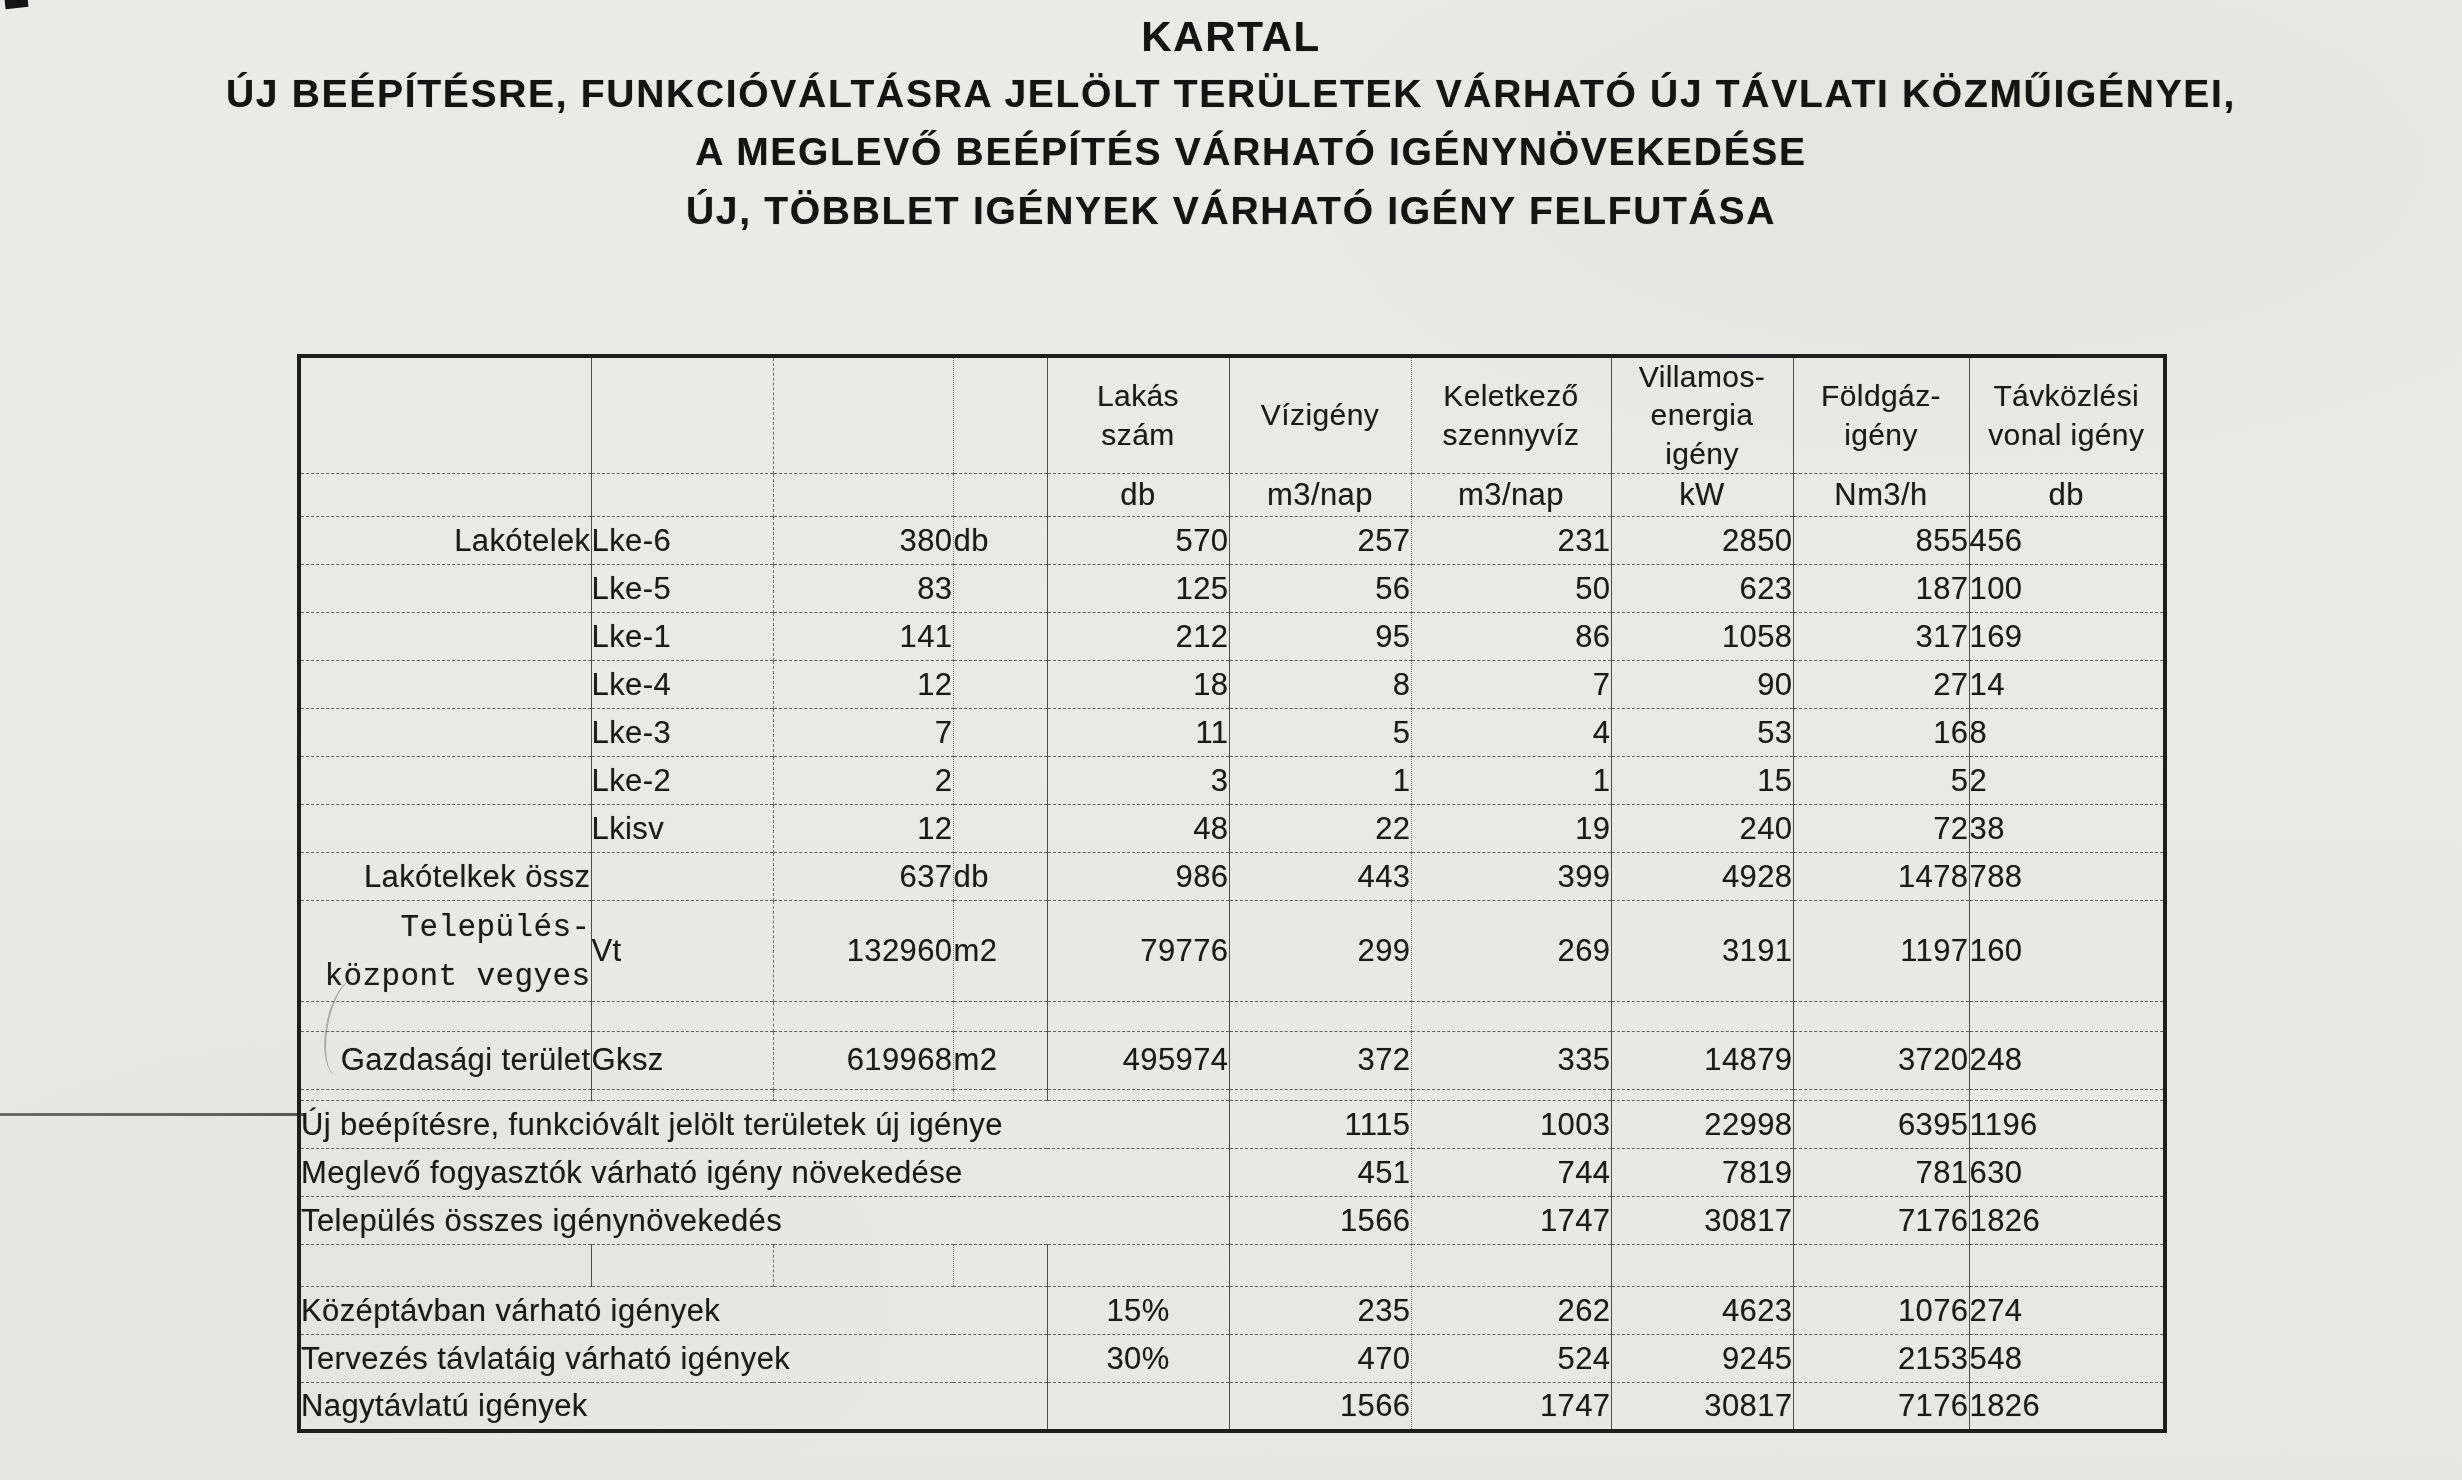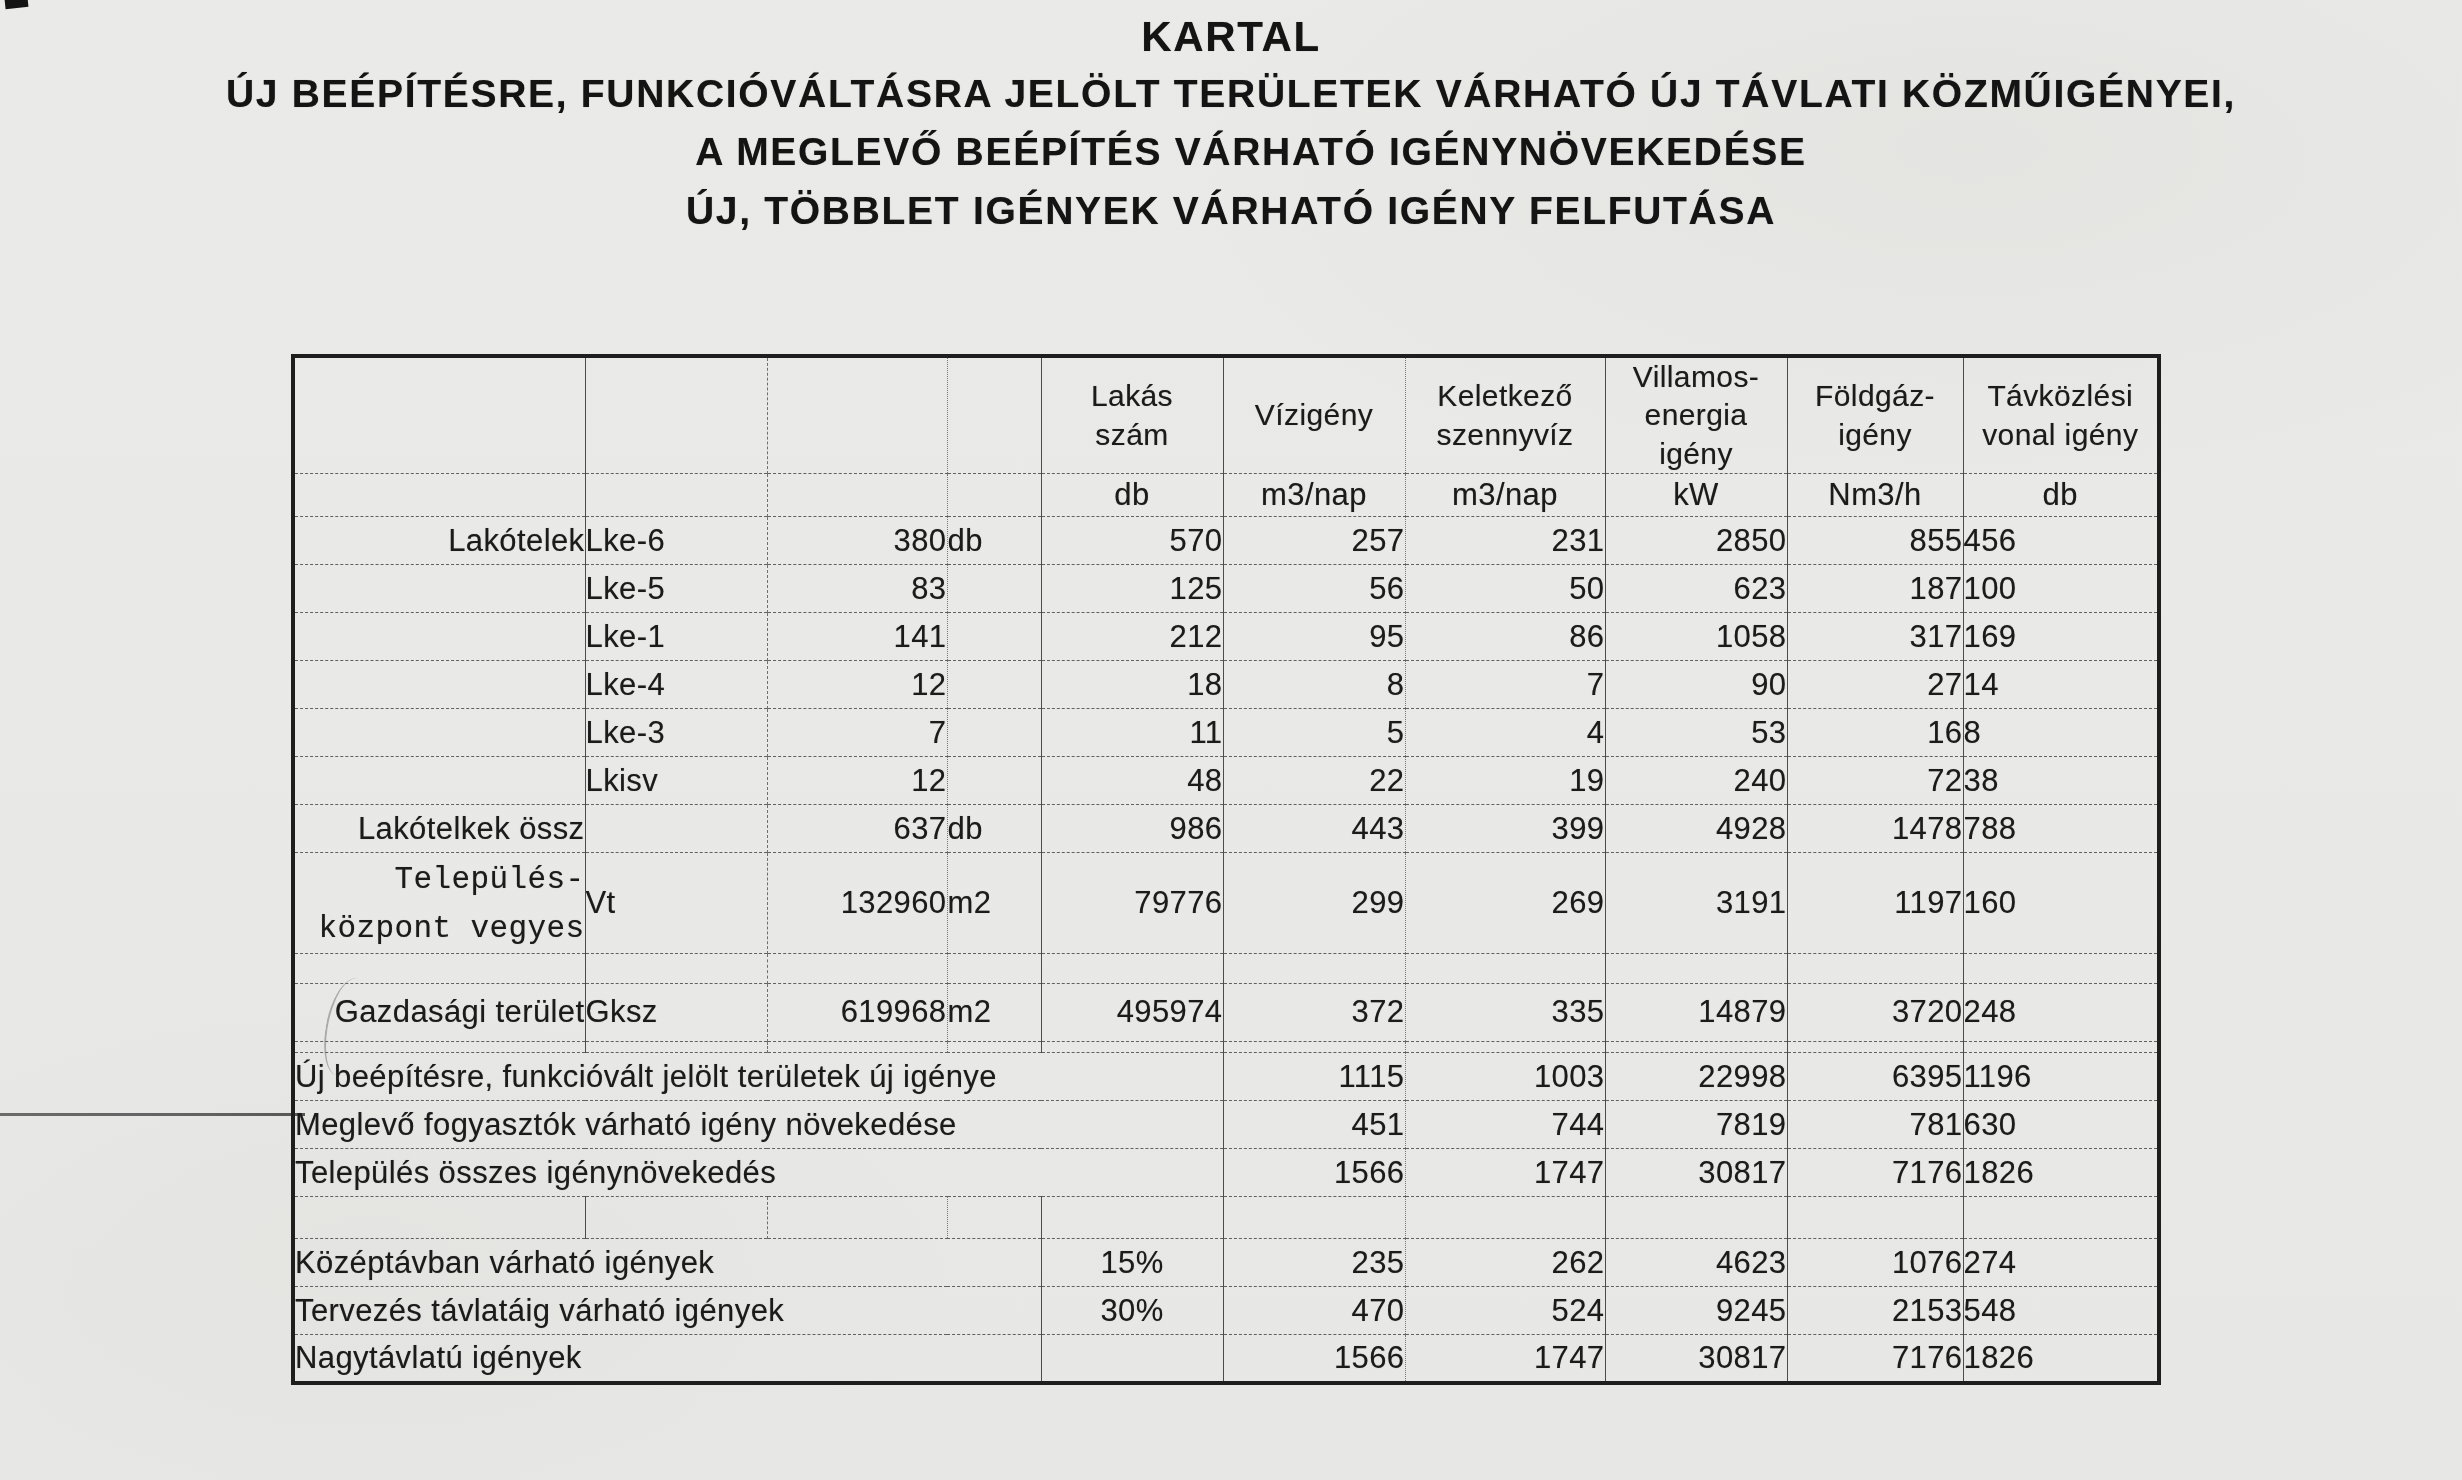--- a/index.html
+++ b/index.html
@@ -22,21 +22,21 @@
     text-align:center; font-weight:bold; color:#141414;
     letter-spacing:1.7px; white-space:nowrap;
   }
   .t0 { top:13.4px;  font-size:42px; }
   .t1 { top:72px;  font-size:39px; }
   .t2 { top:130px; font-size:39px;padding-left:20px; }
   .t3 { top:189px; font-size:39px; }
 
   
   table.doc {
-    position:absolute; left:291px; top:354px;
+    position:absolute; left:297px; top:354px;
     width:1867px; table-layout:fixed;
     border-collapse:collapse;
     border:4.2px solid #1e1e1e;
     font-size:31px; letter-spacing:0.4px; color:#1b1b1b;
   }
   table.doc td, table.doc th {
     padding:0; overflow:hidden;
     border-left:1.7px solid #4c4c4c;
     border-top:1.7px dashed #616161;
     vertical-align:middle;
@@ -212,20 +212,32 @@
         <td class="num bl-dash">7</td>
         <td class="unitc bl-dot"></td>
         <td class="val">11</td>
         <td class="val">5</td>
         <td class="val bl-dot">4</td>
         <td class="val">53</td>
         <td class="val">16</td>
         <td class="val-last">8</td>
       </tr>
 
+      <tr class="r-zone" style="height:48px">
+        <td class="cat"></td>
+        <td class="zone">Lke-2</td>
+        <td class="num bl-dash">2</td>
+        <td class="unitc bl-dot"></td>
+        <td class="val">3</td>
+        <td class="val">1</td>
+        <td class="val bl-dot">1</td>
+        <td class="val">15</td>
+        <td class="val">5</td>
+        <td class="val-last">2</td>
+      </tr>
 
       <tr class="r-zone" style="height:48px">
         <td class="cat"></td>
         <td class="zone">Lkisv</td>
         <td class="num bl-dash">12</td>
         <td class="unitc bl-dot"></td>
         <td class="val">48</td>
         <td class="val">22</td>
         <td class="val bl-dot">19</td>
         <td class="val">240</td>

